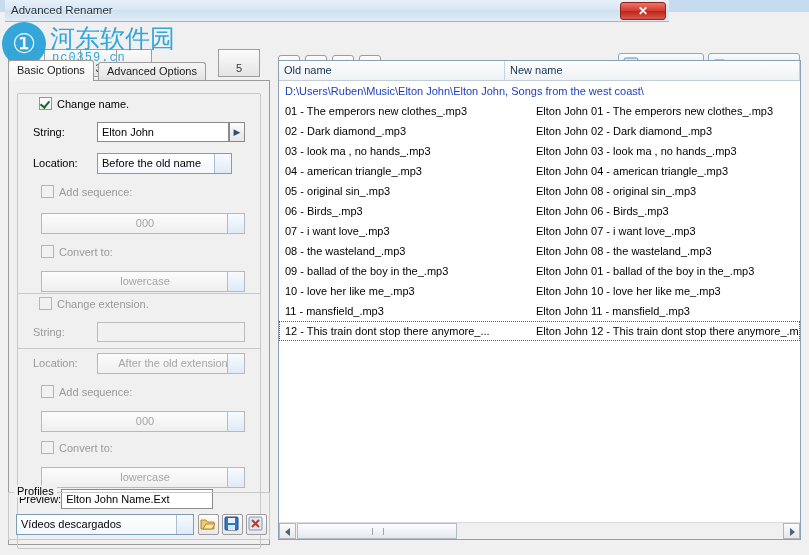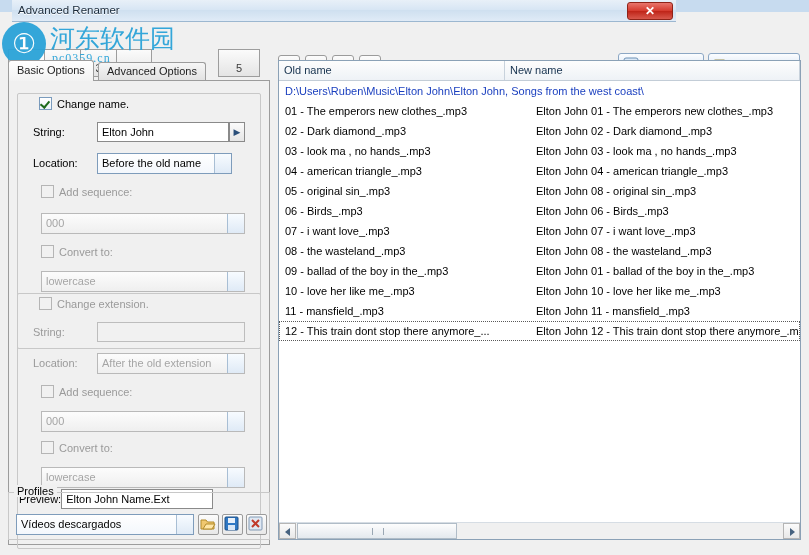--- a/index.html
+++ b/index.html
@@ -20,21 +20,21 @@
     position: absolute;
     left: 0; top: 0;
     width: 809px;
     height: 555px;
     background: #f0f0f0;
     box-sizing: border-box;
   }
   
   .titlebar {
     position: absolute;
-    left: 12px; top: 0;
+    left: 5px; top: 0;
     width: 664px; height: 22px;
     background: linear-gradient(to bottom, #e8f0f8 0%, #d8e6f4 45%, #cfe0f0 50%, #e0ebf7 100%);
     border-bottom: 1px solid #9cb7d0;
     box-sizing: border-box;
   }
   .titlebar-text {
     position: absolute;
     left: 6px; top: 4px;
     font-size: 11.5px;
     color: #1a2a3a;
@@ -264,21 +264,21 @@
   .combo .arrow::after {
     content: "";
     position: absolute;
     left: 5px; top: 8px;
     border-left: 4px solid transparent;
     border-right: 4px solid transparent;
     border-top: 4px solid #4a6party;
     border-top-color: #3a5b80;
   }
   .combo.dis .arrow::after { border-top-color: #b0b0b0; }
-  .combo.flat { border: 1px solid #b9b9b9; background: linear-gradient(to bottom,#fcfcfc,#efefef); }
+  .combo.flat { border: 1px solid #b9b9b9; background: linear-gradient(to bottom,#fcfcfc,#efefef); text-align: center; }
   .preview-row {
     position: absolute;
     left: 10px; top: 408px;
     width: 193px;
     display: flex;
     align-items: center;
   }
   
   .profiles-group {
     position: absolute;
@@ -445,21 +445,21 @@
     color: #2aa3d8;
     font-family: "DejaVu Sans", sans-serif;
     white-space: nowrap;
   }
   .wm-t2 {
     position: absolute;
     left: 52px; top: 43px;
     font-size: 12px;
     color: #2aa3d8;
     letter-spacing: 1px;
-    font-family: Liberation Serif, serif;
+    font-family: Liberation Mono, monospace;
   }
   .bg-strip {
     position: absolute;
     left: 0; top: 0;
     width: 809px; height: 12px;
     background: #c7dbef;
   }
   .bg-faint {
     position: absolute;
     left: 120px; top: 1px;

